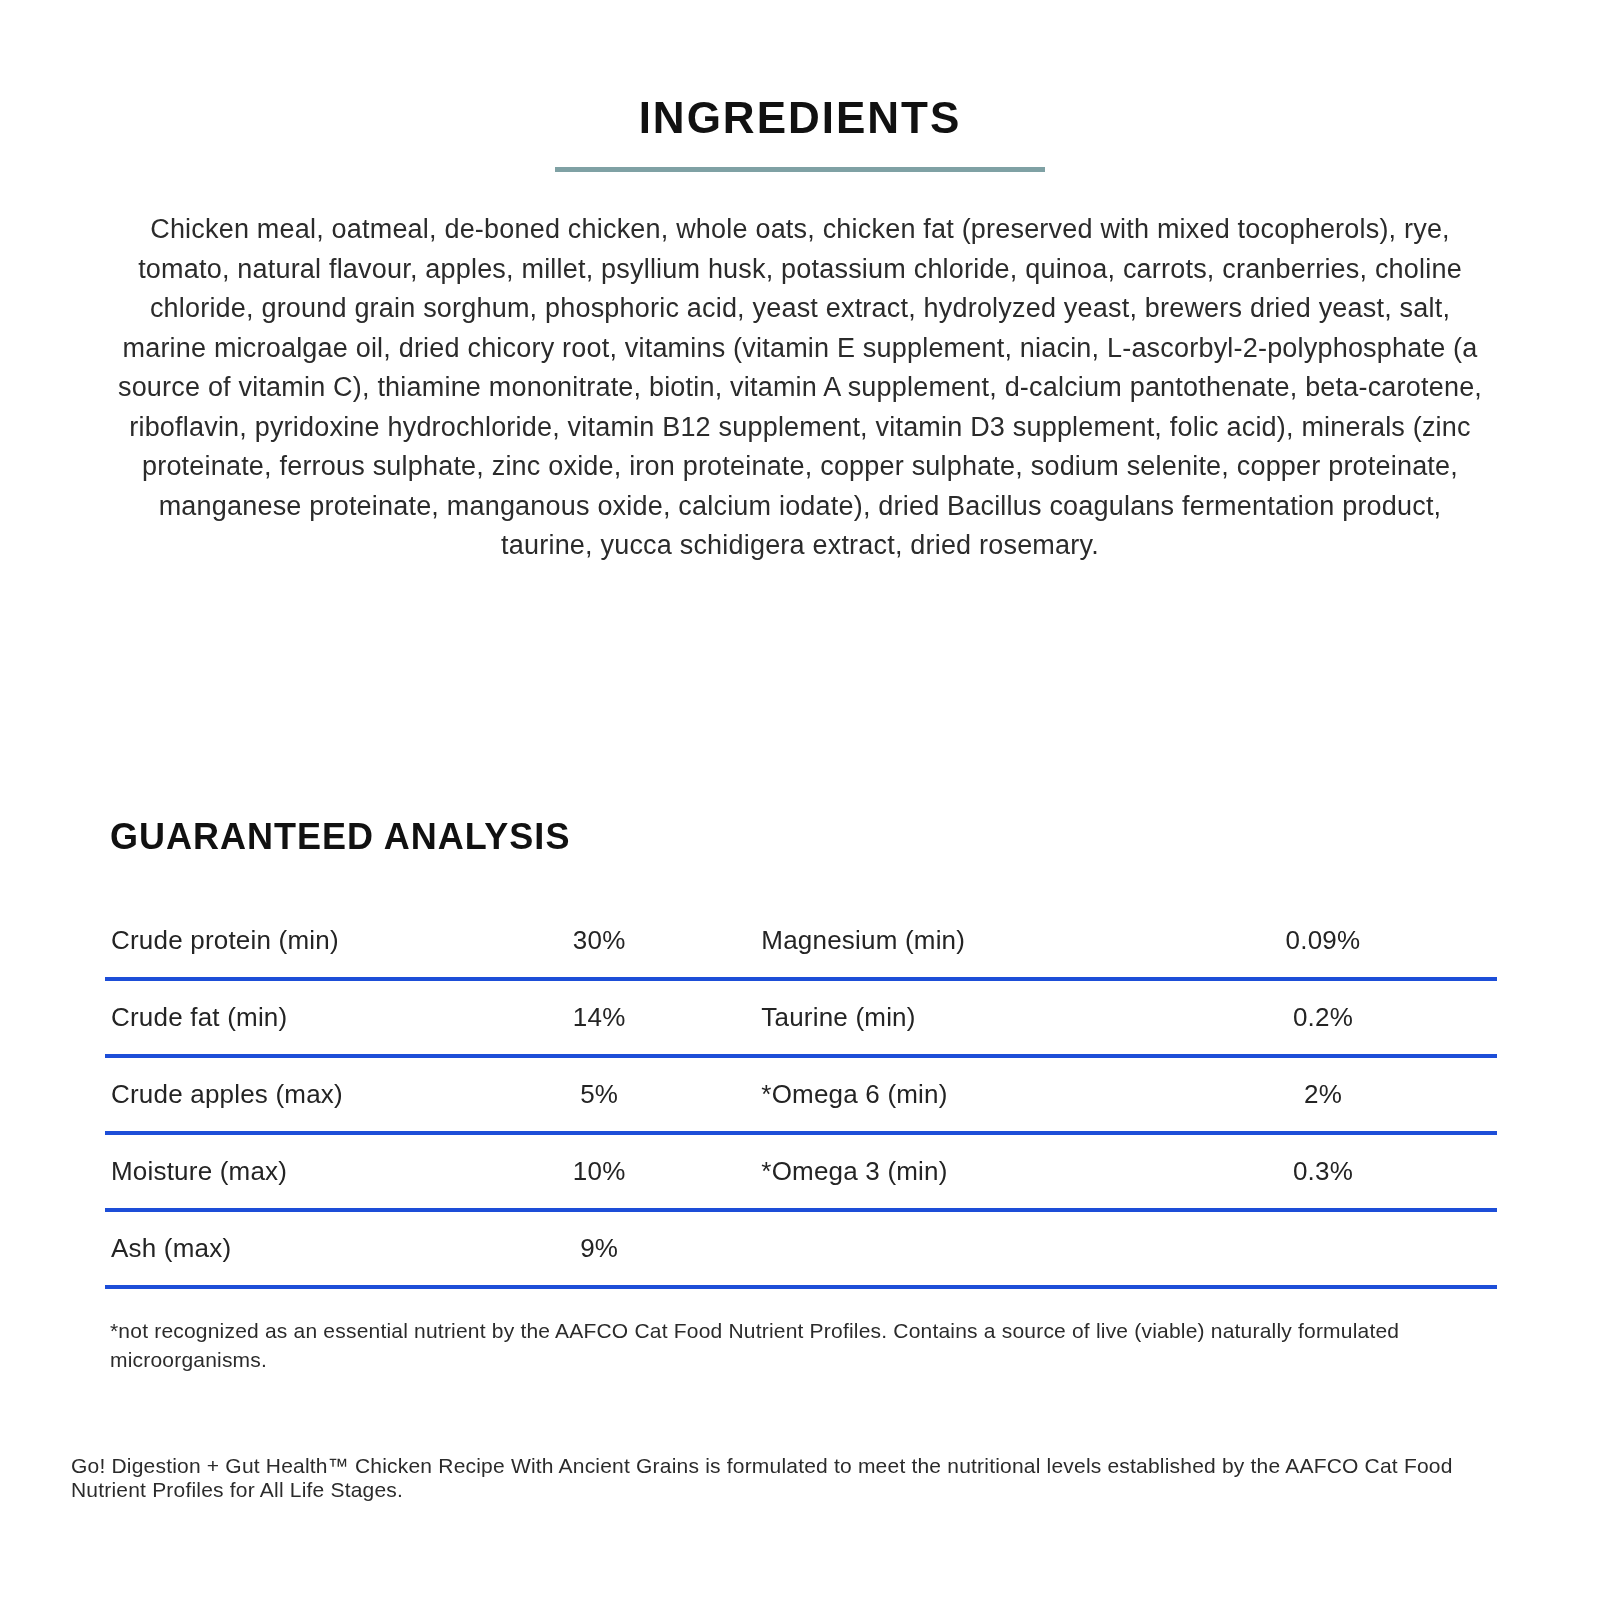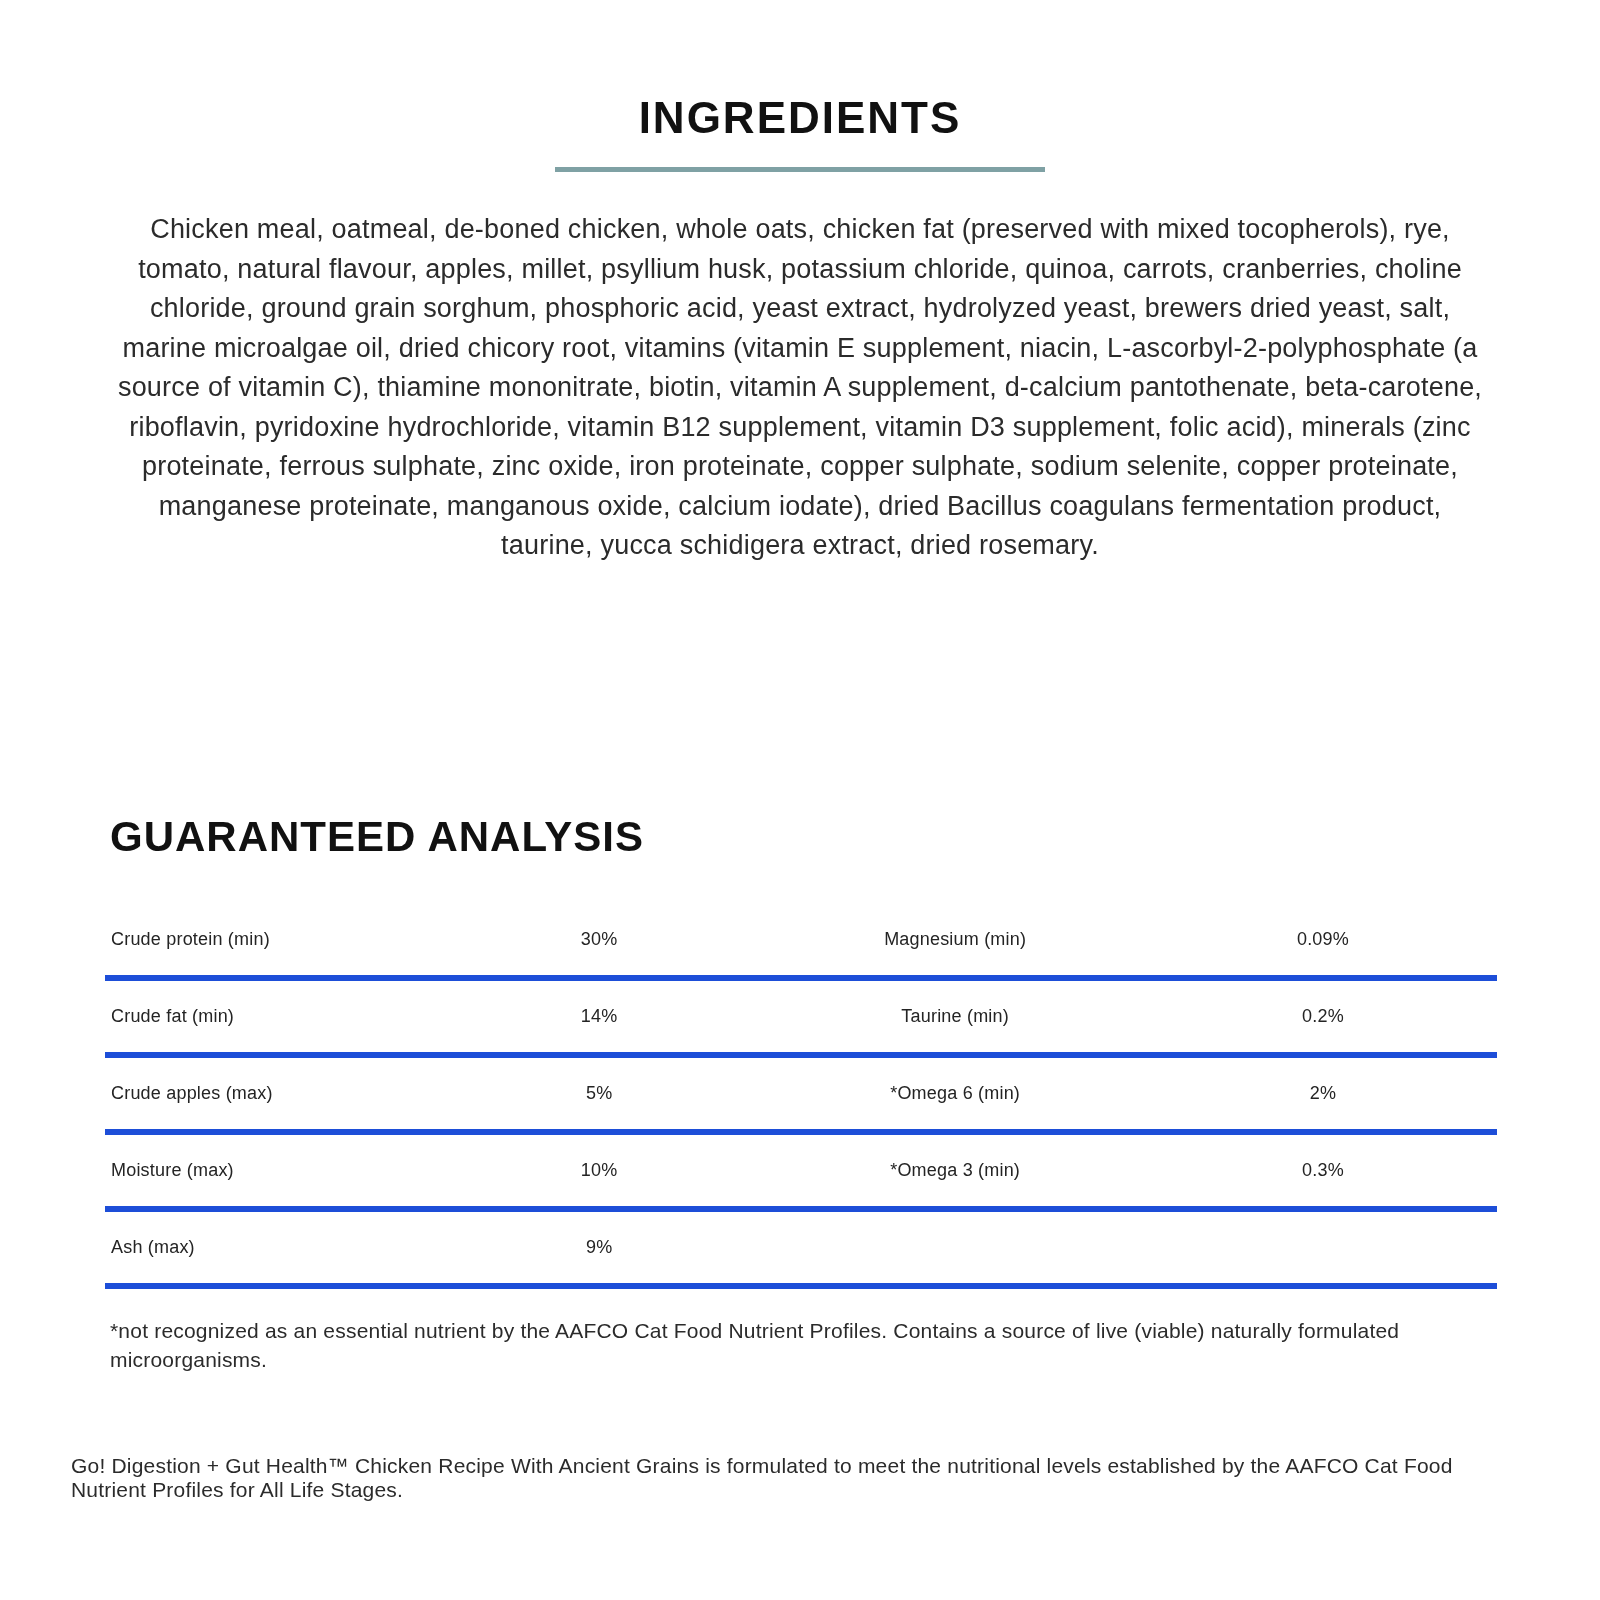--- a/index.html
+++ b/index.html
@@ -34,42 +34,42 @@
     width: 1372px;
     margin: 38px auto 16px auto;
     text-align: center;
     font-size: 27px;
     line-height: 39.5px;
     letter-spacing: 0.2px;
     color: #2b2b2b;
   }
   .analysis-title {
     margin: 250px 0 0 110px;
-    font-size: 42px;
+    font-size: 36px;
     line-height: 42px;
     font-weight: 800;
     letter-spacing: 1px;
     color: #111111;
   }
   .analysis-table {
     margin: 46px 103px 0 105px;
   }
   .ga-row {
     display: grid;
     grid-template-columns: 25% 21% 29% 25%;
     align-items: center;
     height: 77px;
-    border-bottom: 6px solid #1d4ed8;
-    font-size: 18px;
+    border-bottom: 4px solid #1d4ed8;
+    font-size: 26px;
     letter-spacing: 0.2px;
     color: #242424;
   }
   .ga-row:first-child { border-top: none; }
   .ga-label { text-align: left; padding-left: 6px; }
-  .ga-label2 { text-align: center; padding-left: 16px; }
+  .ga-label2 { text-align: left; padding-left: 16px; }
   .ga-value { text-align: center; }
   .ga-span-label { grid-column: 1 / 4; text-align: left; padding-left: 6px; }
   .footnote {
     margin: 27px 95px 0 110px;
     font-size: 21px;
     line-height: 29px;
     letter-spacing: 0.2px;
     color: #2b2b2b;
   }
   .aafco-statement {

